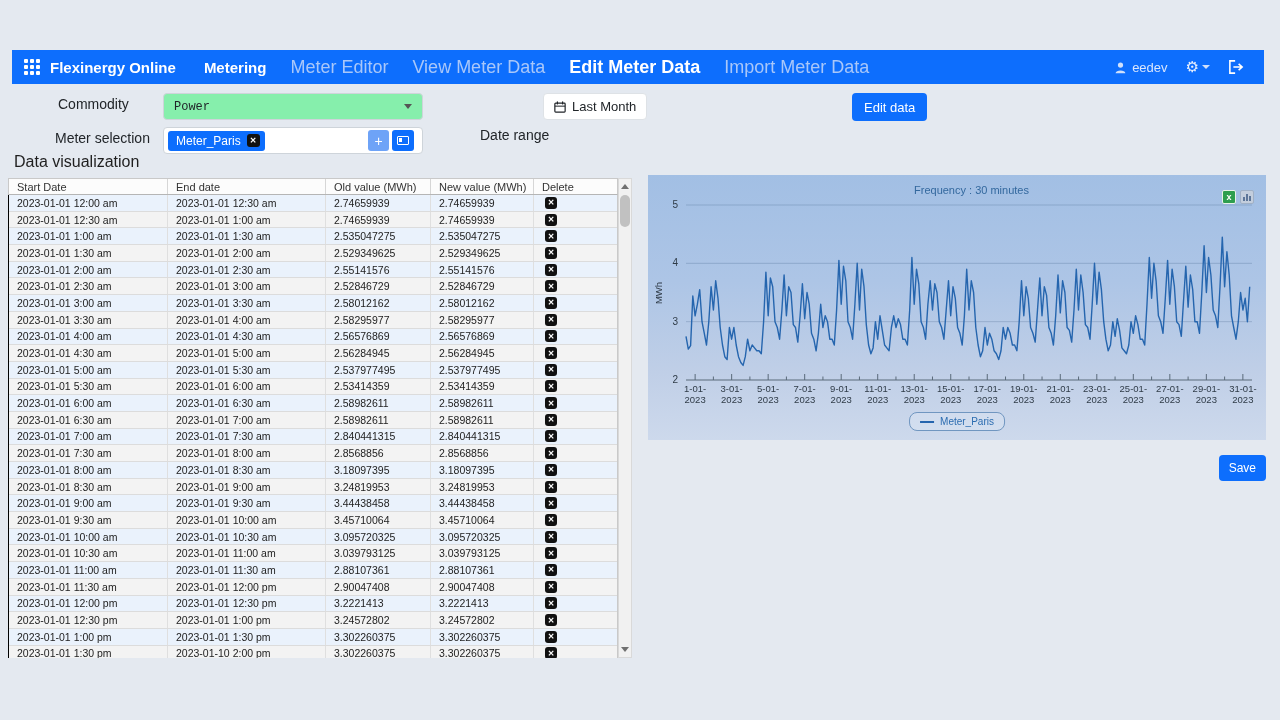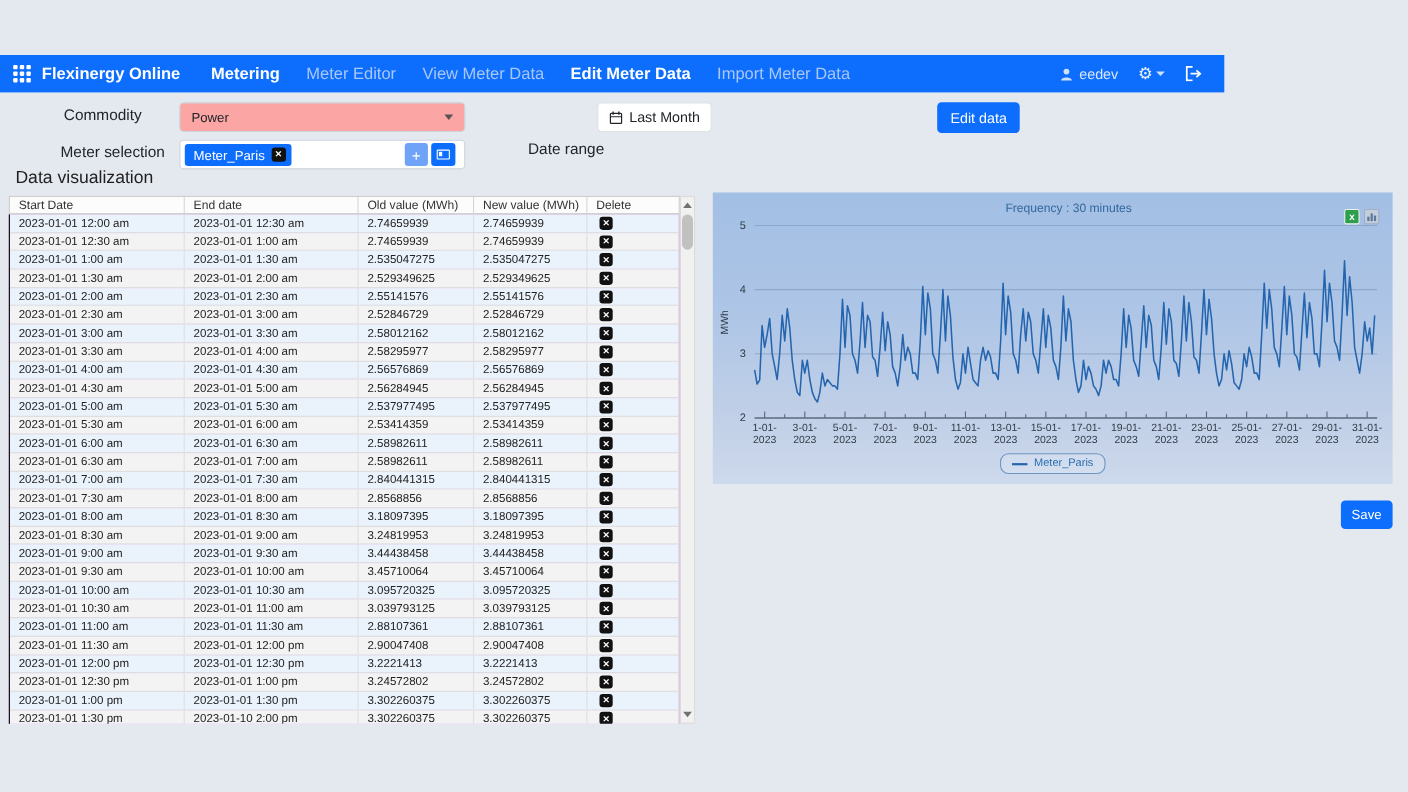--- a/index.html
+++ b/index.html
@@ -1,45 +1,45 @@
 <!DOCTYPE html>
 <html><head>
 <meta charset="utf-8">
 <style>
   * { margin:0; padding:0; box-sizing:border-box; }
   html,body { width:1280px; height:720px; overflow:hidden; }
   body { font-family:"Liberation Sans", sans-serif; background:#e4e9f0; position:relative; }
 
   
-  .navbar { position:absolute; left:0; top:50px; width:1113px; height:34px;
+  .navbar { position:absolute; left:12px; top:50px; width:1252px; height:34px;
             background:#0d6efd; display:flex; align-items:center; padding:0 20px 0 12px; }
   .apps-grid { display:grid; grid-template-columns:repeat(3,4px); grid-template-rows:repeat(3,4px);
                gap:2px; margin-right:10px; cursor:pointer; }
   .apps-grid span { background:#fff; border-radius:1px; }
   .brand { color:#fff; font-size:15px; font-weight:bold; margin-right:28px; }
   .section-title { color:#fff; font-size:15px; font-weight:bold; margin-right:24px; }
   .nav-links { display:flex; gap:24px; align-items:center; flex:1; }
-  .nav-link { font-size:15px; color:#a9c7f9; cursor:pointer; }
+  .nav-link { font-size:18px; color:#a9c7f9; cursor:pointer; }
   .nav-link.active { color:#ffffff; font-weight:bold; }
   .nav-right { display:flex; align-items:center; gap:18px; }
   .user-chip { display:flex; align-items:center; gap:5px; color:#d9e6fd; font-size:13px; }
   .gear-wrap { display:flex; align-items:center; gap:3px; color:#fff; cursor:pointer; }
   .gear-glyph { font-size:15px; color:#e8f0fe; }
   .caret-down { width:0; height:0; border-left:4px solid transparent; border-right:4px solid transparent;
                 border-top:4px solid #cfe0fb; }
 
   
   .flabel { position:absolute; font-size:14px; color:#212529; }
   .commodity-label { left:58px; top:96px; }
   .daterange-label { left:480px; top:99px;margin-top:28px; }
   .meter-label { left:55px; top:130px; }
 
-  .select-box { position:absolute; left:163px; top:93px; width:260px; height:27px; background:#fca5a5;
+  .select-box { position:absolute; left:163px; top:93px; width:260px; height:27px; background:#86efac;
                 border:1px solid #ced4da; border-radius:4px; display:flex; align-items:center;
-                padding:0 10px; font-size:12px; color:#212529; cursor:pointer; }
+                padding:0 10px; font-size:12px; color:#212529; cursor:pointer;font-family:Liberation Mono, monospace; }
   .select-caret { margin-left:auto; width:0; height:0; border-left:4px solid transparent;
                   border-right:4px solid transparent; border-top:5px solid #555; }
 
   .lastmonth-btn { position:absolute; left:543px; top:93px; height:27px; background:#fff;
                    border:1px solid #dee2e6; border-radius:4px; display:flex; align-items:center;
                    gap:6px; padding:0 10px; font-size:13px; color:#212529; cursor:pointer; }
 
   .editdata-btn { position:absolute; left:852px; top:93px; height:28px; background:#0d6efd;
                   border:none; border-radius:4px; color:#fff; font-size:13px; padding:0 12px; cursor:pointer; }
 

